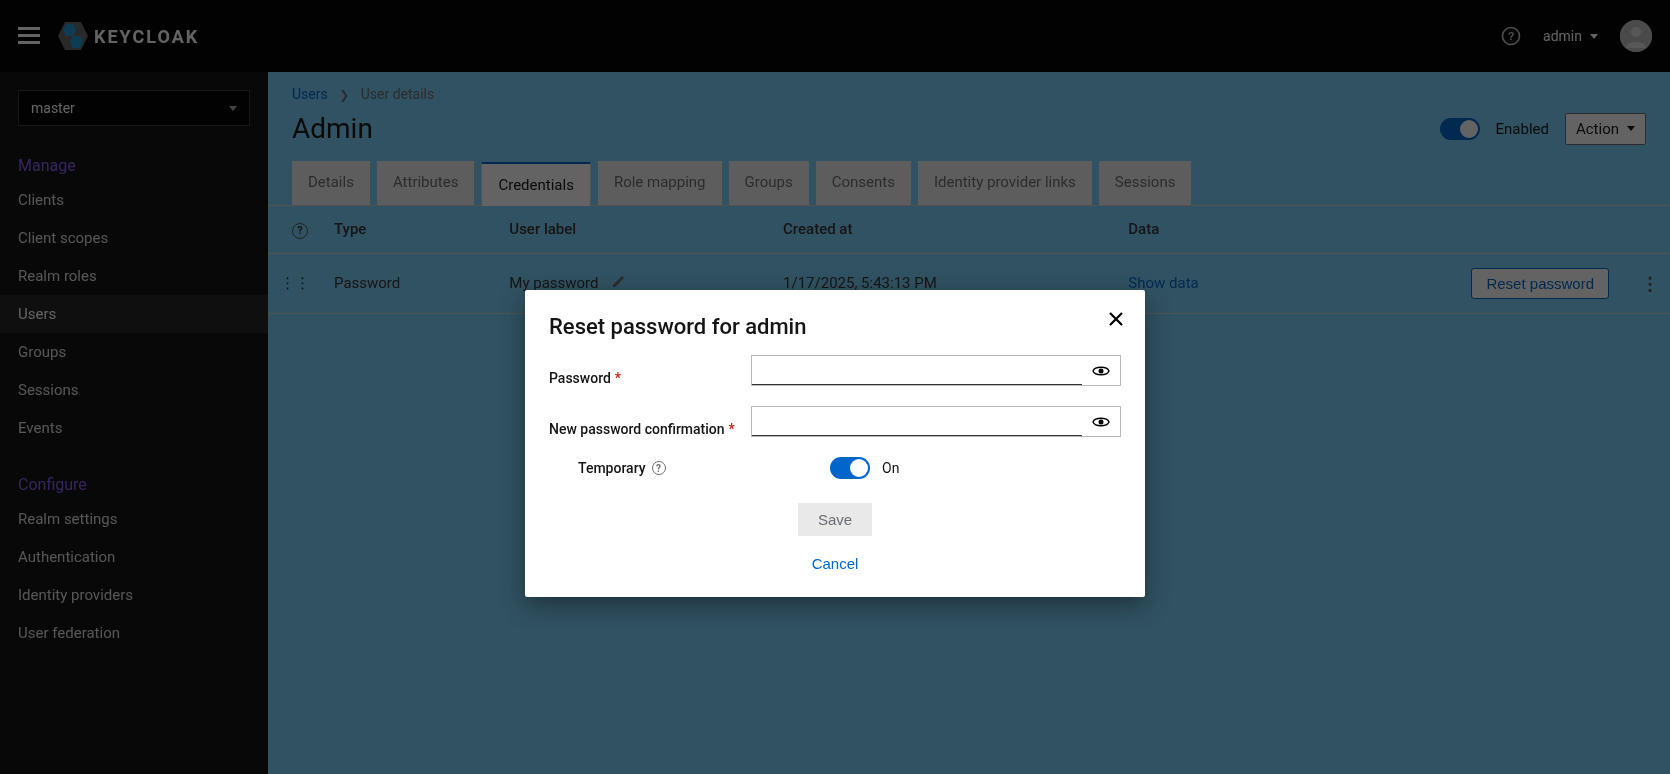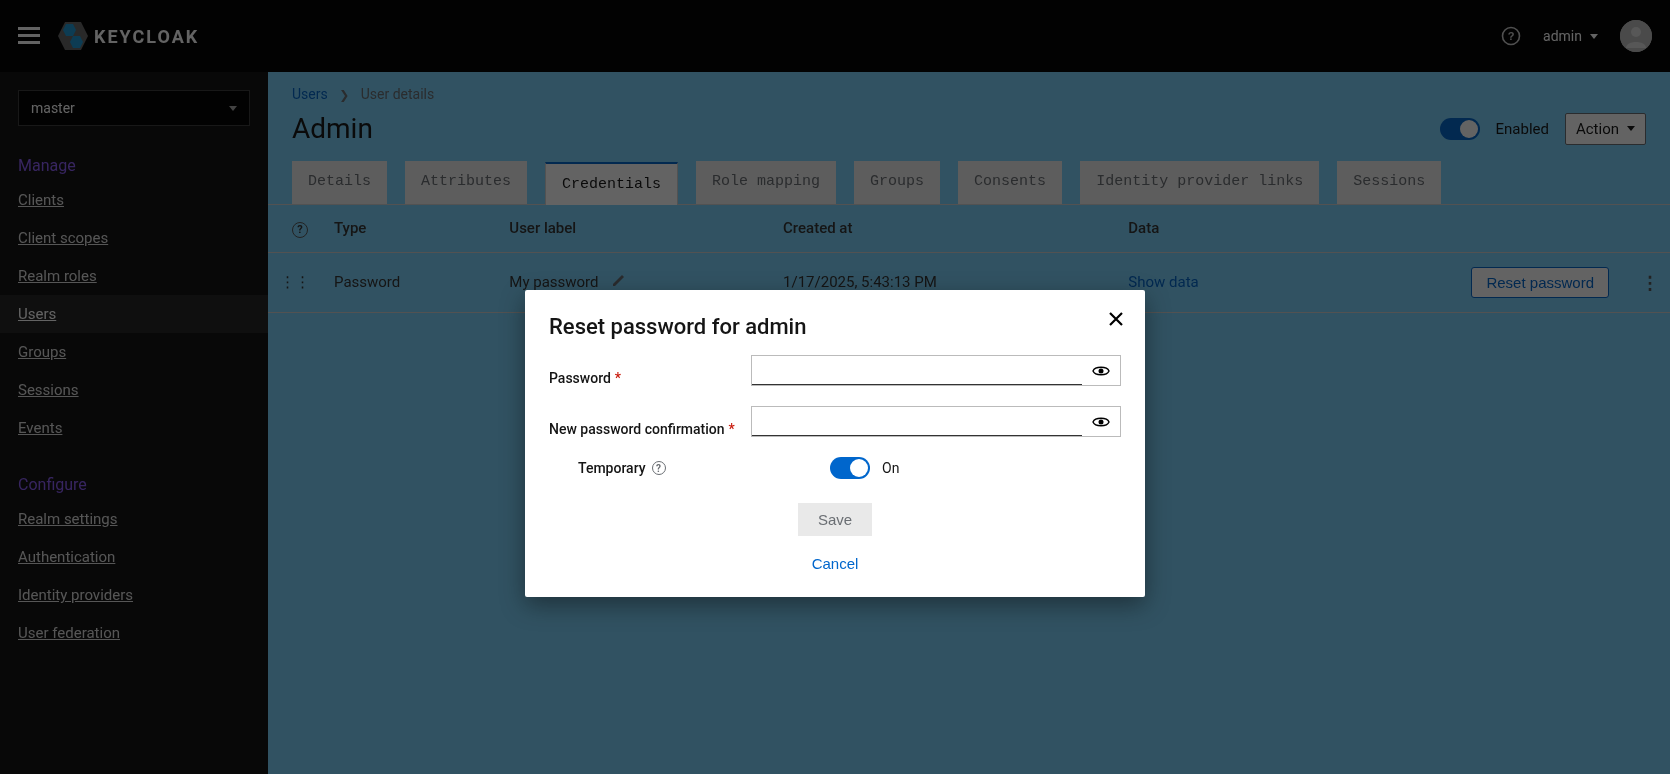--- a/index.html
+++ b/index.html
@@ -26,21 +26,21 @@
   .sidebar {
     width:268px; background:#111; color:#ccc; padding:18px 0 0 0; flex-shrink:0;
   }
   .realm-select {
     margin:0 18px 20px 18px; border:1px solid #3a3a3a; background:#000; color:#fff; height:36px;
     display:flex; align-items:center; justify-content:space-between; padding:0 12px; cursor:pointer;
   }
   .realm-select .caret-down { border-top-color:#aaa; }
   .nav-section-title { color:#8b5cf6; font-size:16px; padding:10px 18px 6px; }
   .nav-item {
-    padding:10px 18px; color:#ddd; cursor:pointer; font-size:15px;text-decoration:underline;
+    padding:10px 18px; color:#ddd; cursor:pointer; font-size:15px;
   }
   .nav-item.active { background:#222; color:#fff; }
   .nav-spacer { height:18px; }
 
   
   .main { flex:1; background:#7dd3fc; overflow:auto; position:relative; }
   .breadcrumb { padding:14px 24px 6px; color:#6a6e73; font-size:14px; }
   .breadcrumb a { color:#06c; text-decoration:none; }
   .breadcrumb .sep { color:#6a6e73; margin:0 8px; font-size:12px;}
   .page-head { padding:4px 24px 10px; display:flex; align-items:center; justify-content:space-between; }
@@ -54,21 +54,21 @@
   }
   .enabled-label { font-size:15px; }
   .action-dd {
     border:1px solid #6a6e73; padding:6px 10px; display:flex; align-items:center; gap:8px; cursor:pointer;
     font-size:15px; color:#151515; background:#fff; border-radius:2px;
     border-bottom-width:1px;
   }
   .action-dd .caret-down { border-top-color:#151515; }
 
   
-  .tabs { display:flex; gap:16px; padding:0 24px; border-bottom:1px solid #d2d2d2; margin-top:6px;font-family:Liberation Mono, monospace;}
+  .tabs { display:flex; gap:5px; padding:0 24px; border-bottom:1px solid #d2d2d2; margin-top:6px;}
   .tab {
     padding:12px 16px; color:#6a6e73; cursor:pointer; font-size:15px; background:#f0f0f0; margin-right:2px;
   }
   .tab.active {
     color:#151515; border-top:2px solid #06c; background:#fff; position:relative; top:1px; border-left:1px solid #d2d2d2; border-right:1px solid #d2d2d2;
   }
 
   
   .cred-table { width:calc(100% - 0px); border-collapse:collapse; }
   .cred-table th, .cred-table td { text-align:left; padding:14px 12px; font-size:15px; color:#333; }

